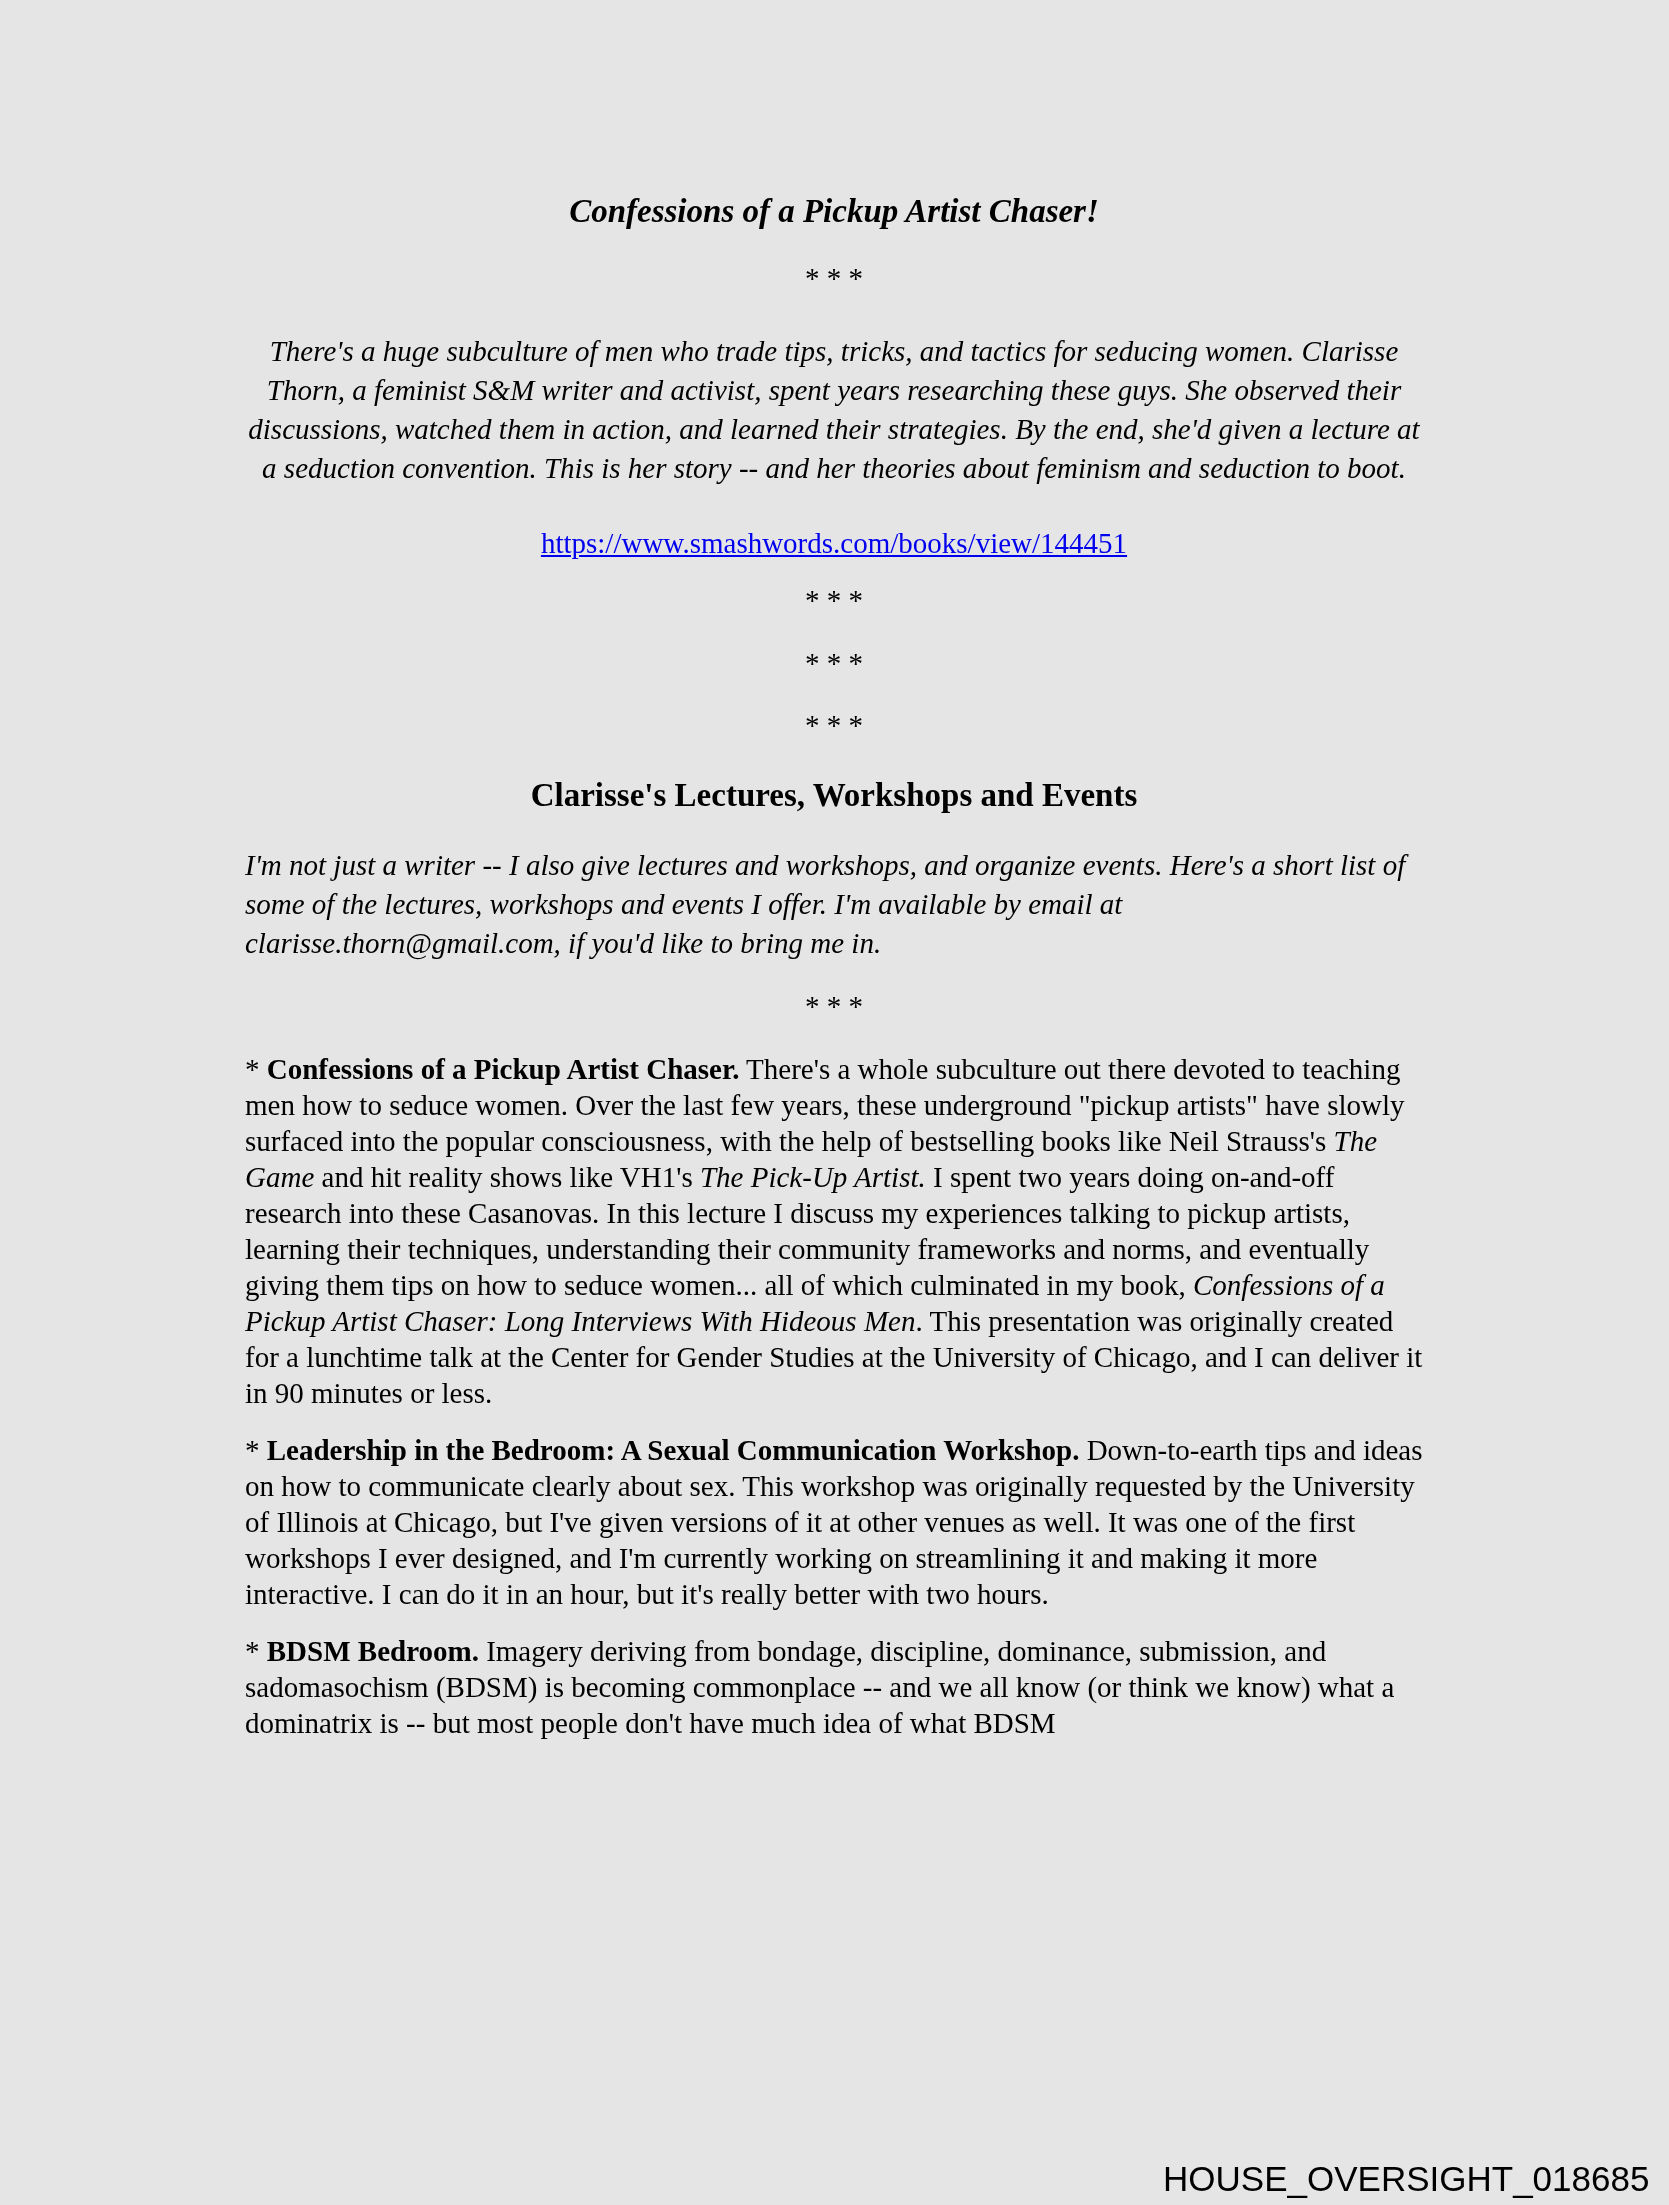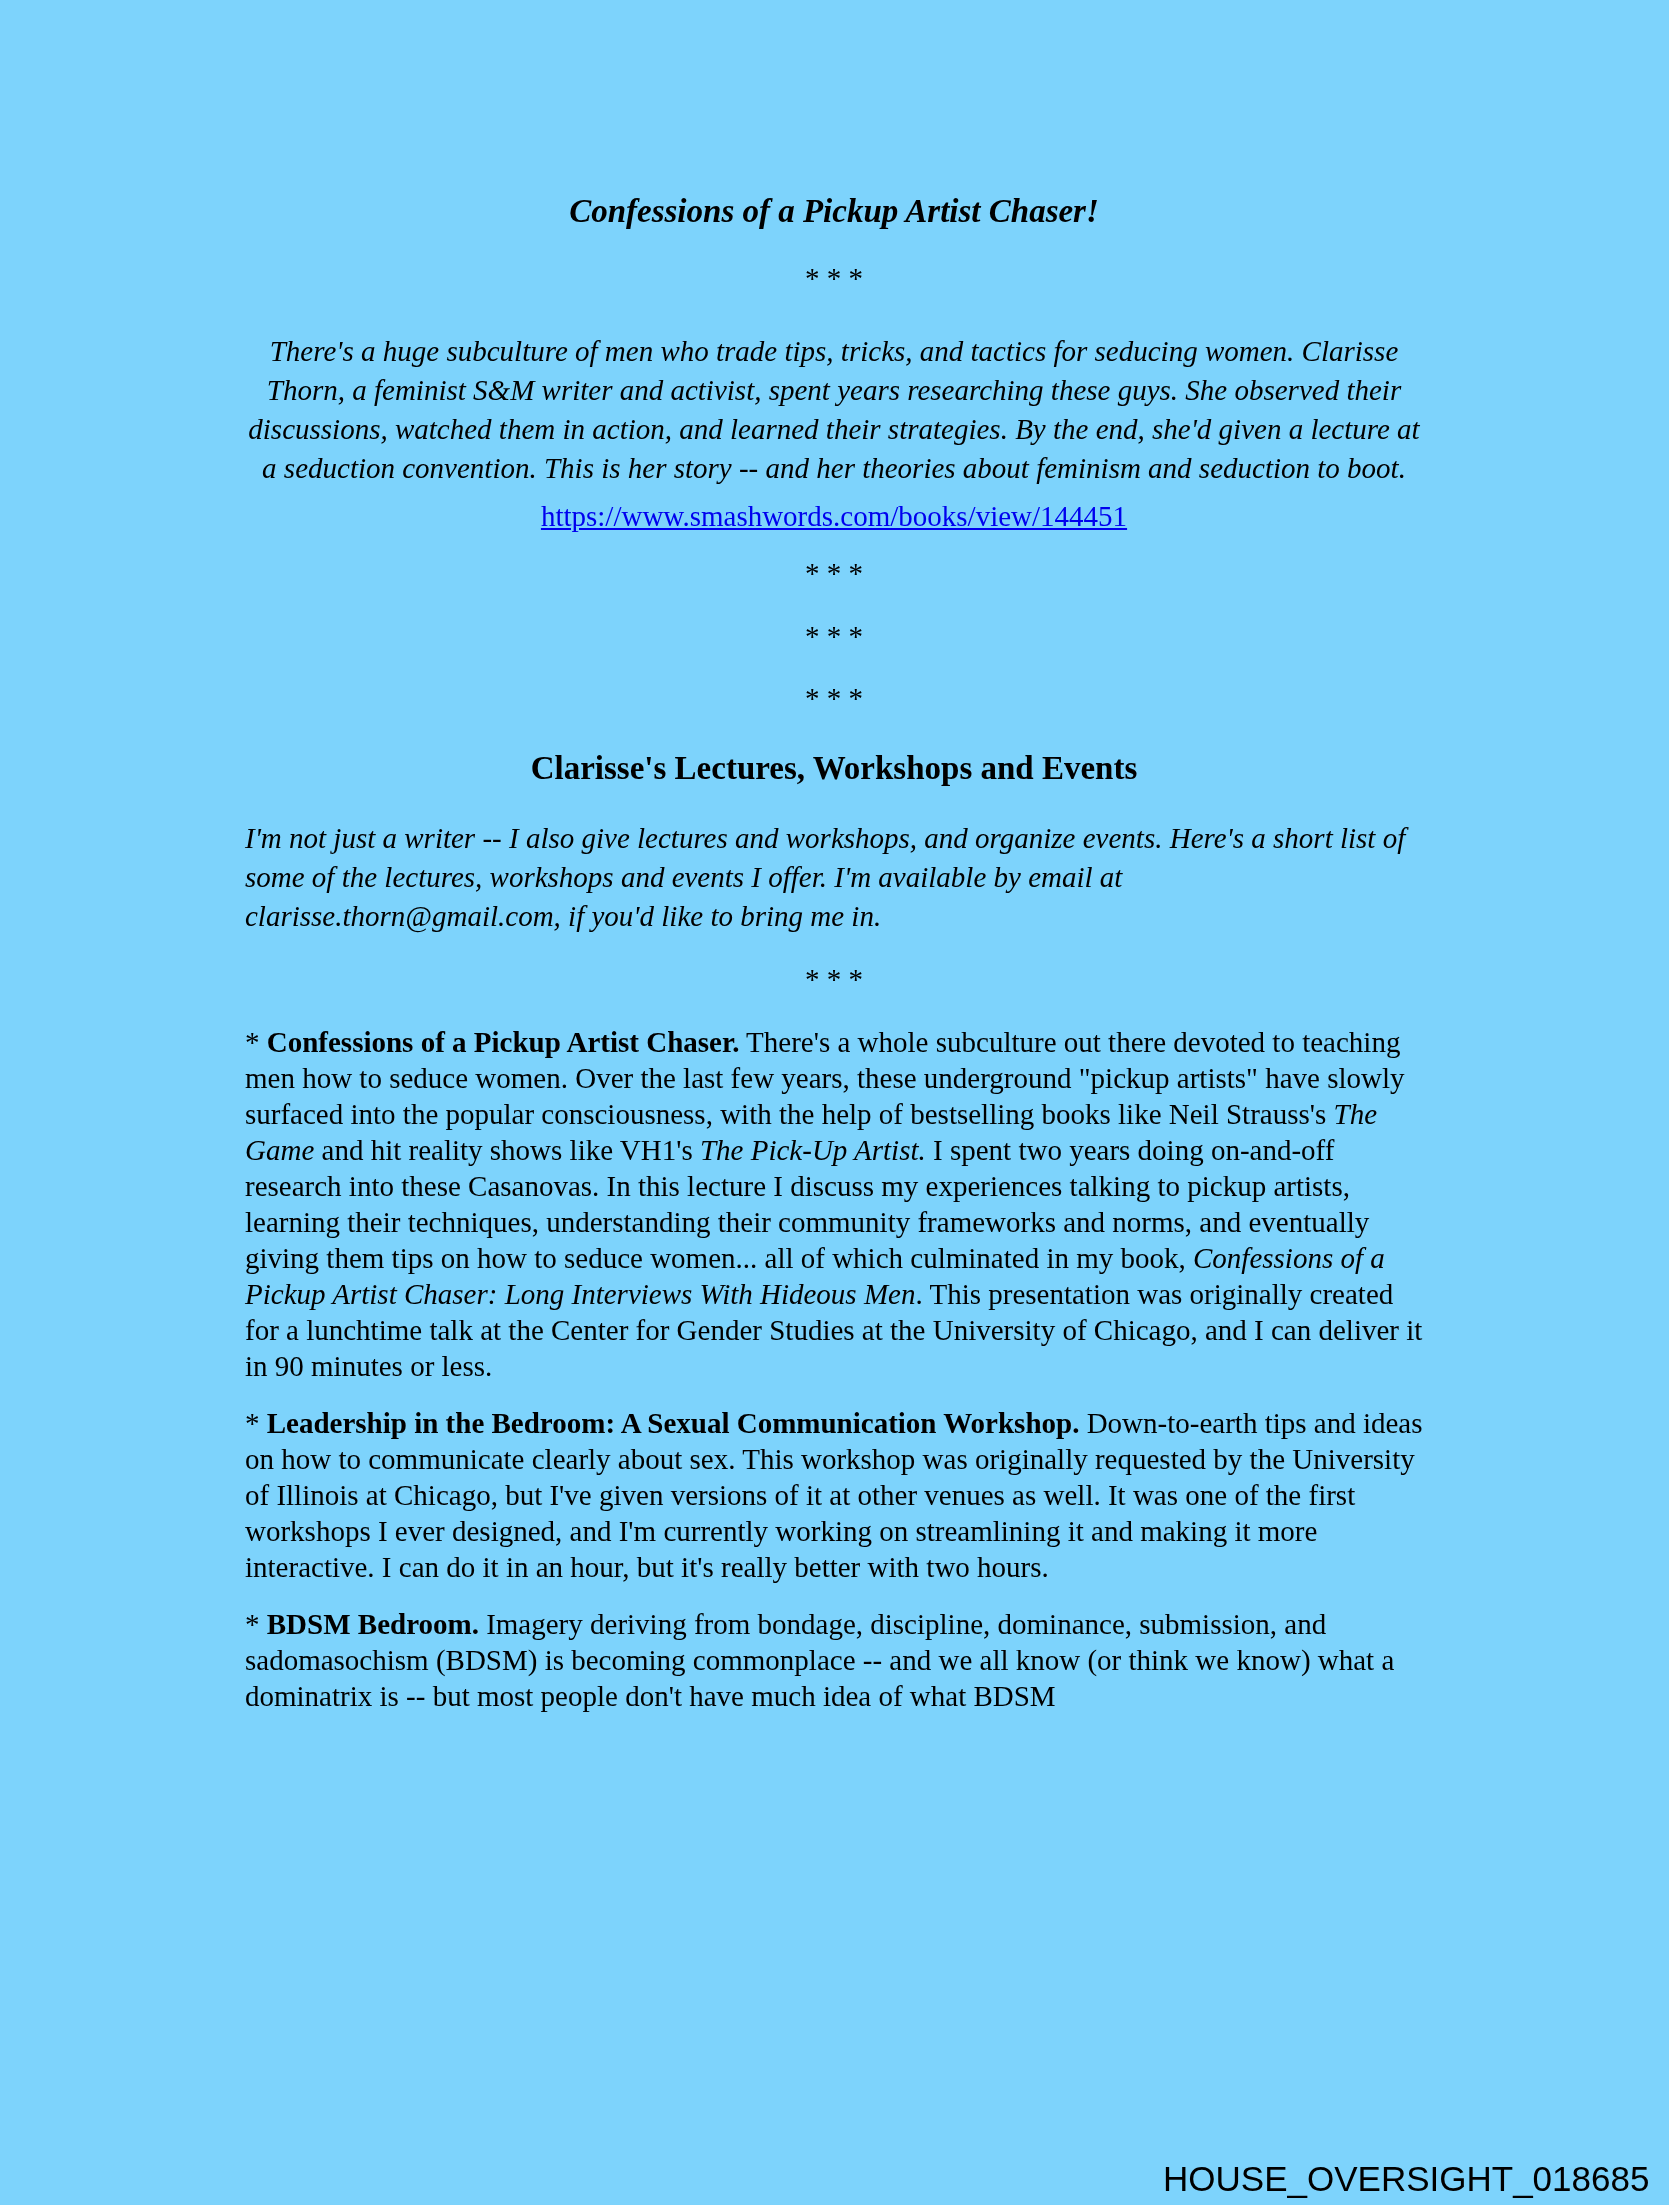--- a/index.html
+++ b/index.html
@@ -4,21 +4,21 @@
 <style>
   html, body {
     margin: 0;
     padding: 0;
     background: #ffffff;
   }
   .page {
     position: relative;
     width: 1669px;
     height: 2205px;
-    background: #7dd3fc;
+    background: #e5e5e5;
     color: #000000;
     font-family: "Liberation Serif", "DejaVu Serif", serif;
     overflow: hidden;
   }
   .doc {
     position: absolute;
     left: 245px;
     top: 0;
     width: 1178px;
     padding-top: 190px;
@@ -38,21 +38,21 @@
     margin: 0 0 23.6px 0;
   }
   .sep.after-title   { margin-bottom: 34px; }
   .sep.before-heading{ margin-bottom: 29px; }
   .sep.before-list   { margin-bottom: 25px; }
   .intro {
     font-size: 29px;
     line-height: 39px;
     font-style: italic;
     text-align: center;
-    margin: 0 0 9px 0;
+    margin: 0 0 36px 0;
   }
   .centerline {
     font-size: 29px;
     line-height: 39px;
     text-align: center;
     margin: 0 0 18.3px 0;
   }
   .centerline.paperback { margin-bottom: 23.6px; }
   .link {
     color: #0000EE;

